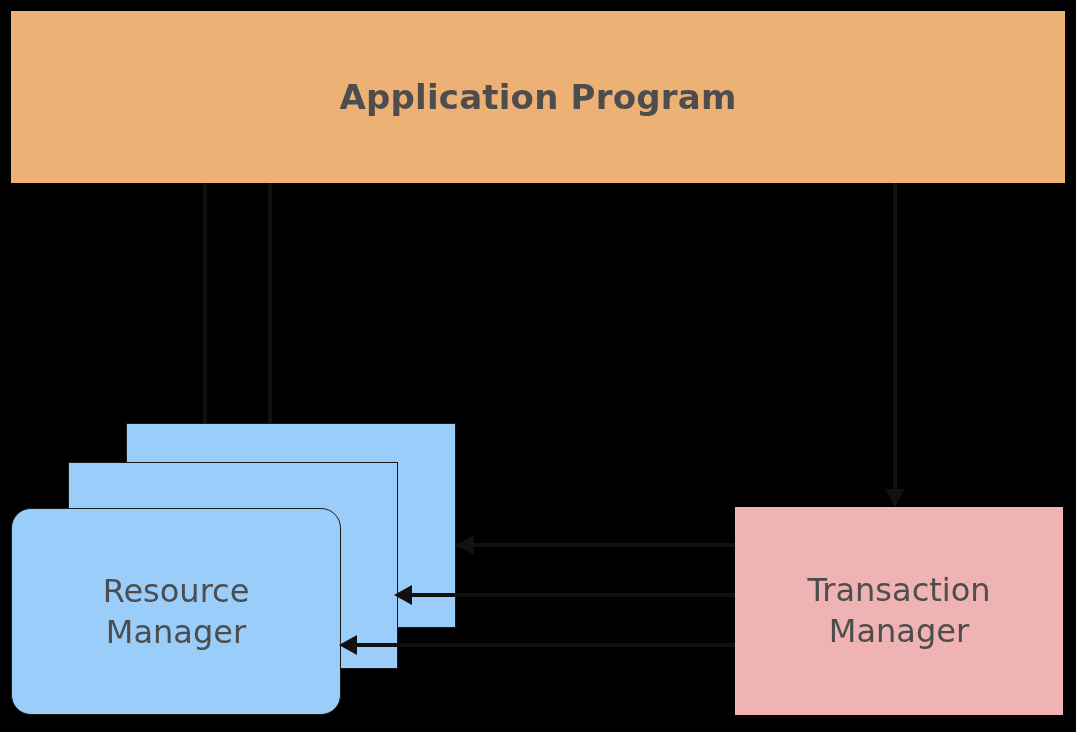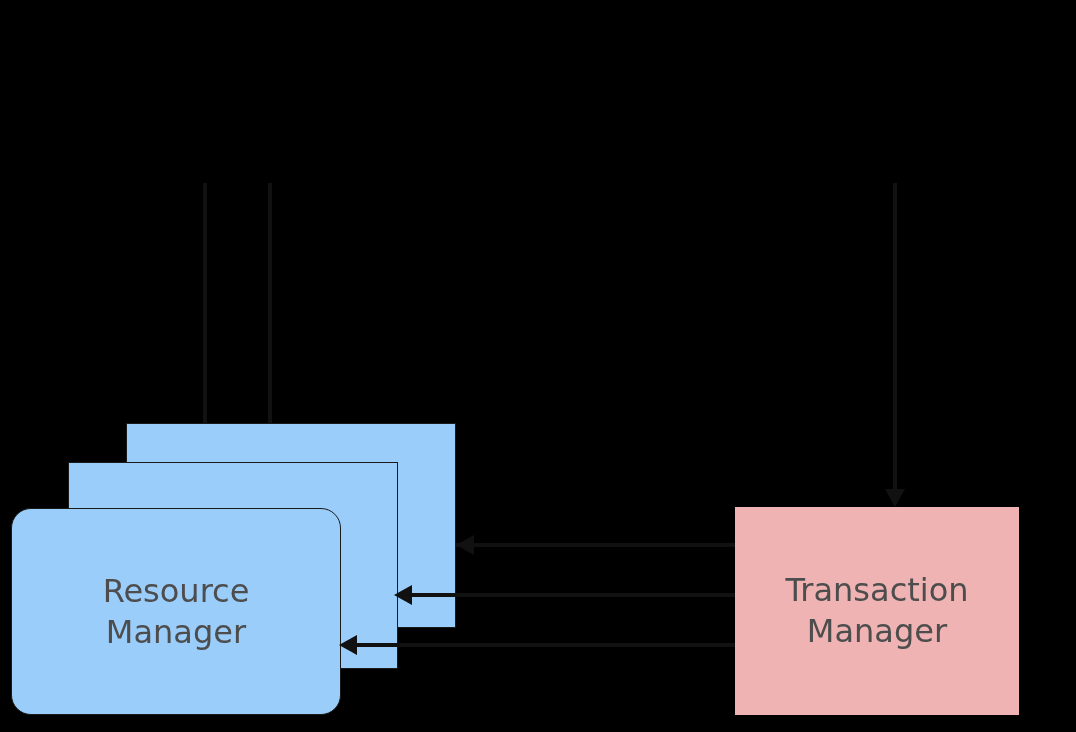--- a/index.html
+++ b/index.html
@@ -52,21 +52,21 @@
     left: 11px; top: 508px; width: 330px; height: 207px;
     display: flex; align-items: center; justify-content: center;
     color: #4D4D4D; font-size: 32px; font-weight: normal;
     line-height: 1.28; text-align: center; border-radius: 20px;
   }
 
   
   #txn-manager {
     left: 735px;
     top: 507px;
-    width: 284px;
+    width: 328px;
     height: 208px;
     background: #EFB3B3;
     font-size: 32px;
     font-weight: normal;
     line-height: 1.28;
   }
 
   
   .edge {
     position: absolute;
@@ -89,20 +89,23 @@
     border-top: 10px solid transparent;
     border-bottom: 10px solid transparent;
     border-right: 18px solid #111111;
   }
 </style>
 </head>
 <body>
 
 <div id="stage">
 
+  <div class="node" id="app-program">
+    <span>Application Program</span>
+  </div>
 
   <div class="edge edge-v" style="left:893px; top:183px; height:306px;"></div>
   <div class="arrowhead arrow-down" style="left:885px; top:489px;"></div>
 
   <div class="edge edge-v" style="left:268px; top:183px; height:255px;"></div>
   <div class="arrowhead arrow-down" style="left:260px; top:438px;"></div>
 
   <div class="edge edge-v" style="left:203px; top:183px; height:307px;"></div>
   <div class="arrowhead arrow-down" style="left:195px; top:490px;"></div>
 

